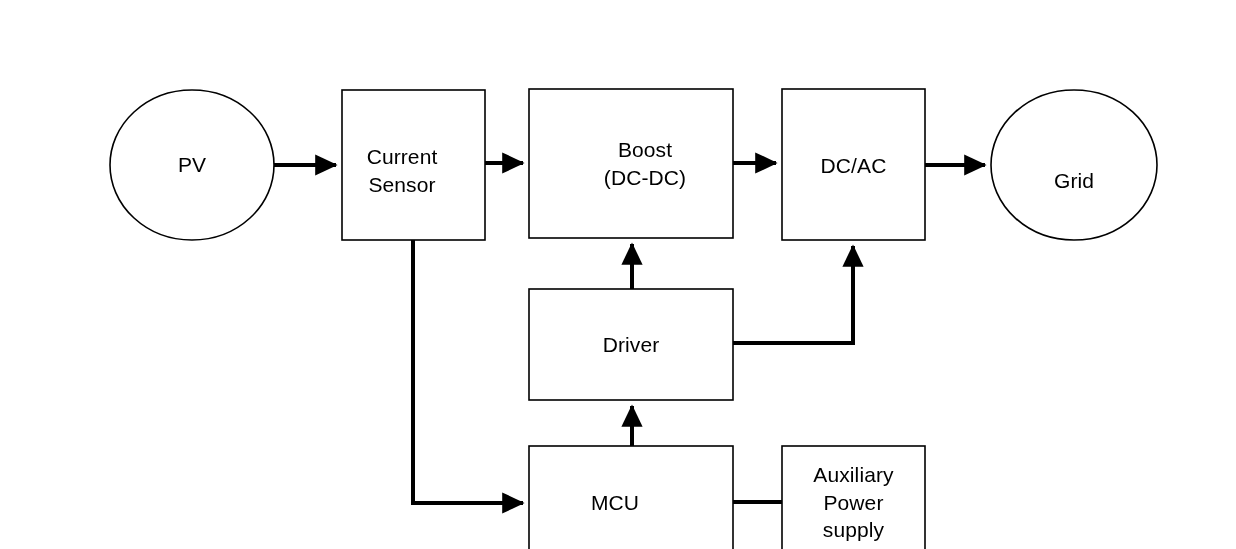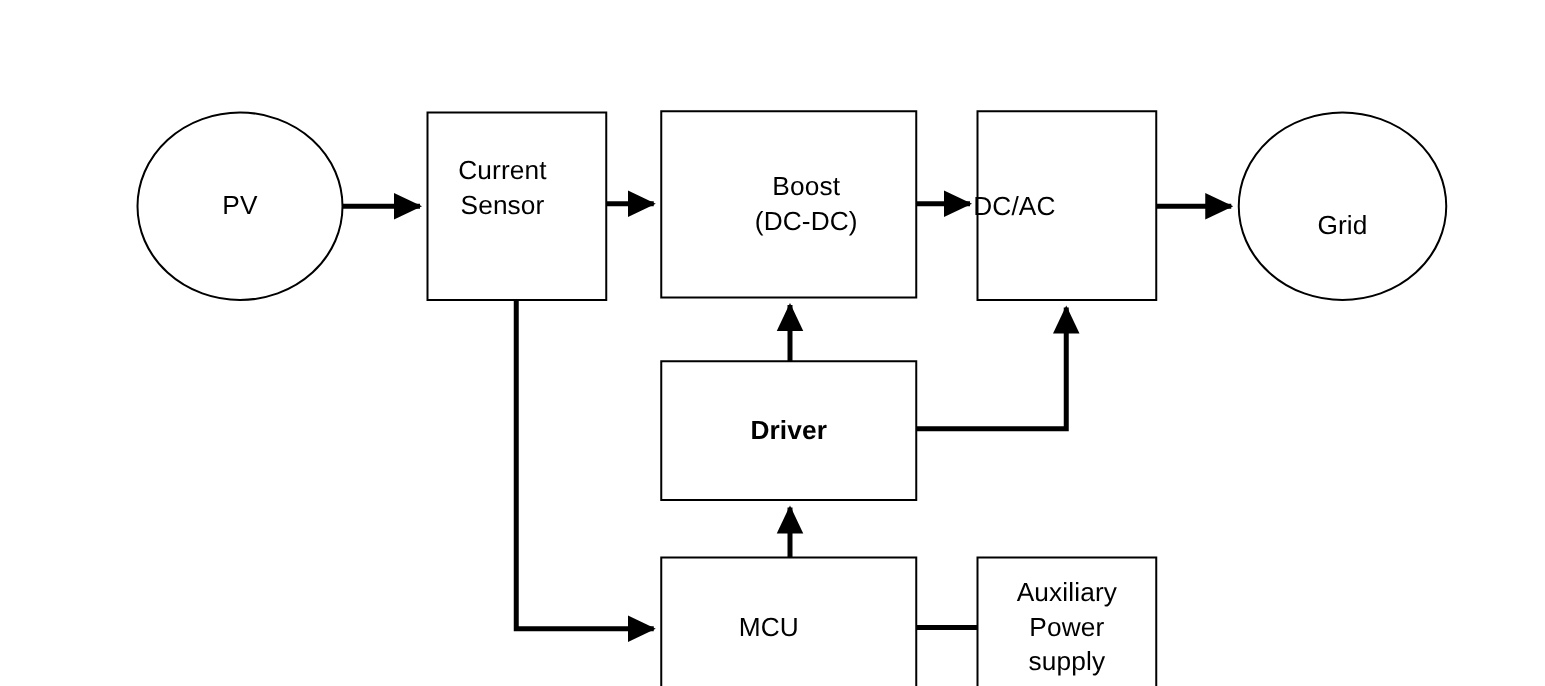--- a/index.html
+++ b/index.html
@@ -80,26 +80,26 @@
         <rect x="782" y="57" width="143" height="151" class="node-shape" fill="#ffffff" stroke="#000000"></rect>
         <ellipse cx="1074" cy="133" rx="83" ry="75" class="node-shape" fill="#ffffff" stroke="#000000"></ellipse>
         <rect x="529" y="257" width="204" height="111" class="node-shape" fill="#ffffff" stroke="#000000"></rect>
         <rect x="529" y="414" width="204" height="113" class="node-shape" fill="#ffffff" stroke="#000000"></rect>
         <rect x="782" y="414" width="143" height="113" class="node-shape" fill="#ffffff" stroke="#000000"></rect>
       </g>
   </svg>
 
   <div id="labels-layer">
       <div class="node-label" style="left: 110px; top: 58px; width: 164px; height: 150px;">PV</div>
-      <div class="node-label" style="left: 342px; top: 44px; width: 120px; height: 150px;">Current
+      <div class="node-label" style="left: 342px; top: 64px; width: 120px; height: 150px;">Current
 Sensor</div>
       <div class="node-label" style="left: 529px; top: 57px; width: 232px; height: 149px;">Boost
 (DC-DC)</div>
-      <div class="node-label" style="left: 740px; top: 57px; width: 143px; height: 153px;">DC/AC</div>
+      <div class="node-label" style="left: 782px; top: 57px; width: 143px; height: 153px;">DC/AC</div>
       <div class="node-label" style="left: 991px; top: 74px; width: 166px; height: 150px;">Grid</div>
-      <div class="node-label" style="left: 529px; top: 257px; width: 204px; height: 111px; font-weight: bold;">Driver</div>
+      <div class="node-label" style="left: 529px; top: 257px; width: 204px; height: 111px;">Driver</div>
       <div class="node-label" style="left: 529px; top: 414px; width: 172px; height: 113px;">MCU</div>
       <div class="node-label" style="left: 782px; top: 414px; width: 143px; height: 113px;">Auxiliary
 Power
 supply</div>
     </div>
 
 </div>
 
 </body></html>

